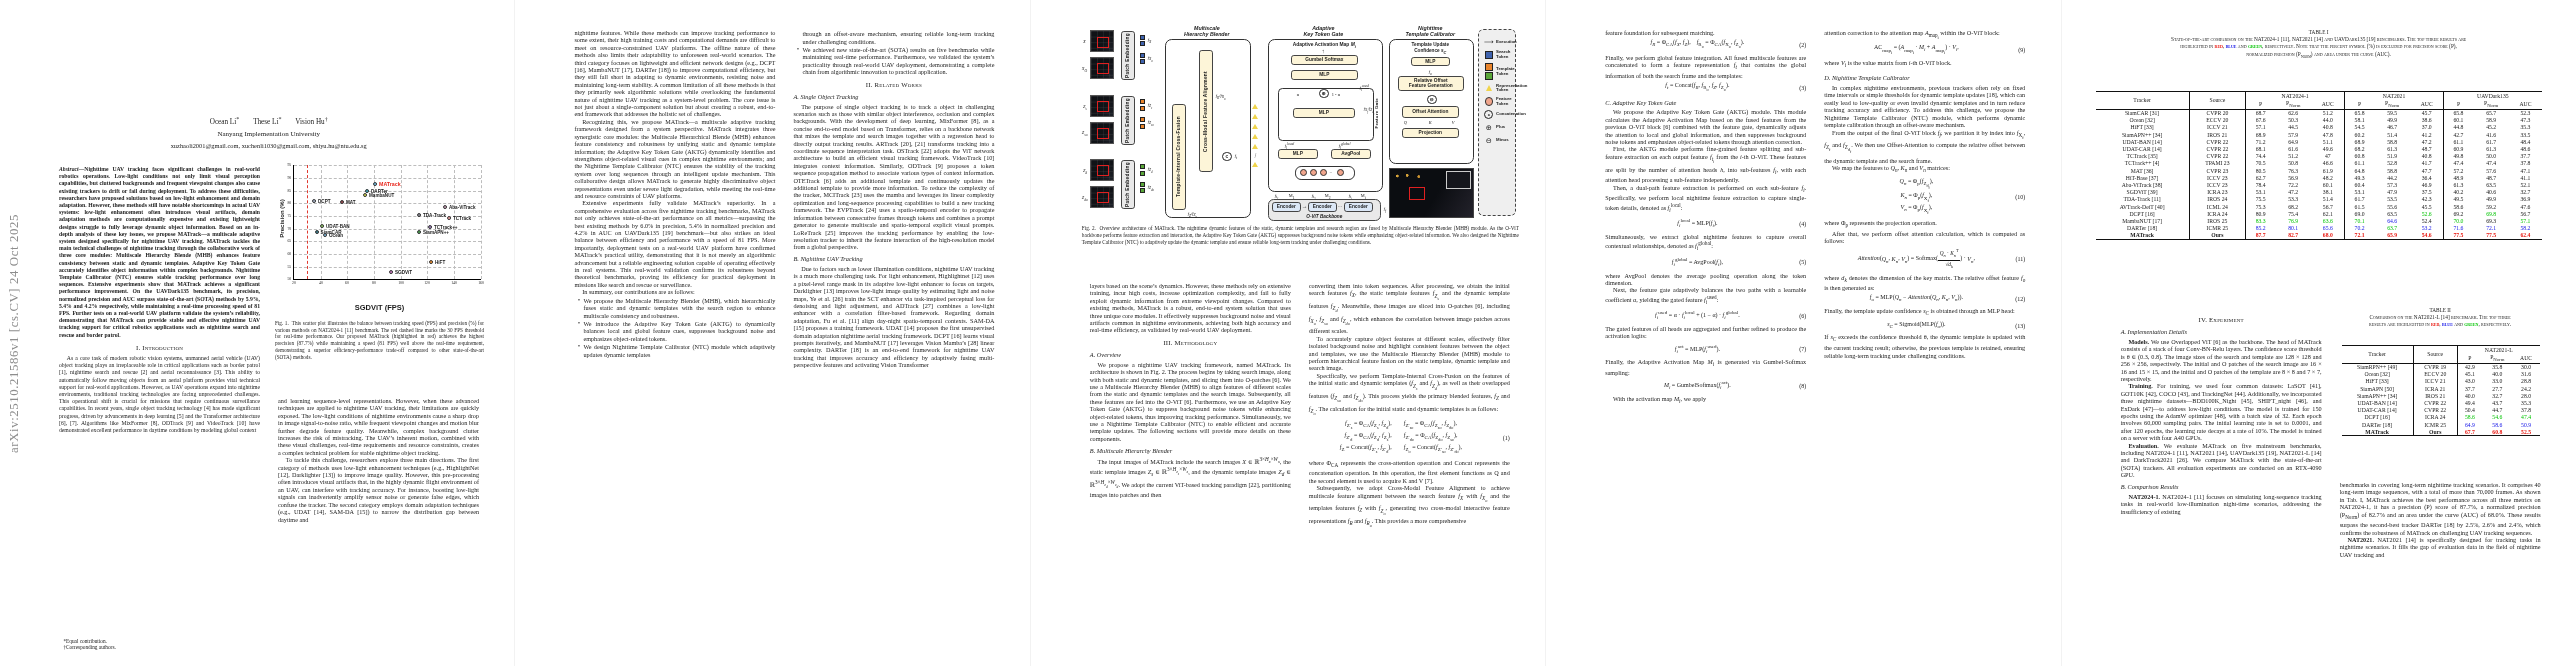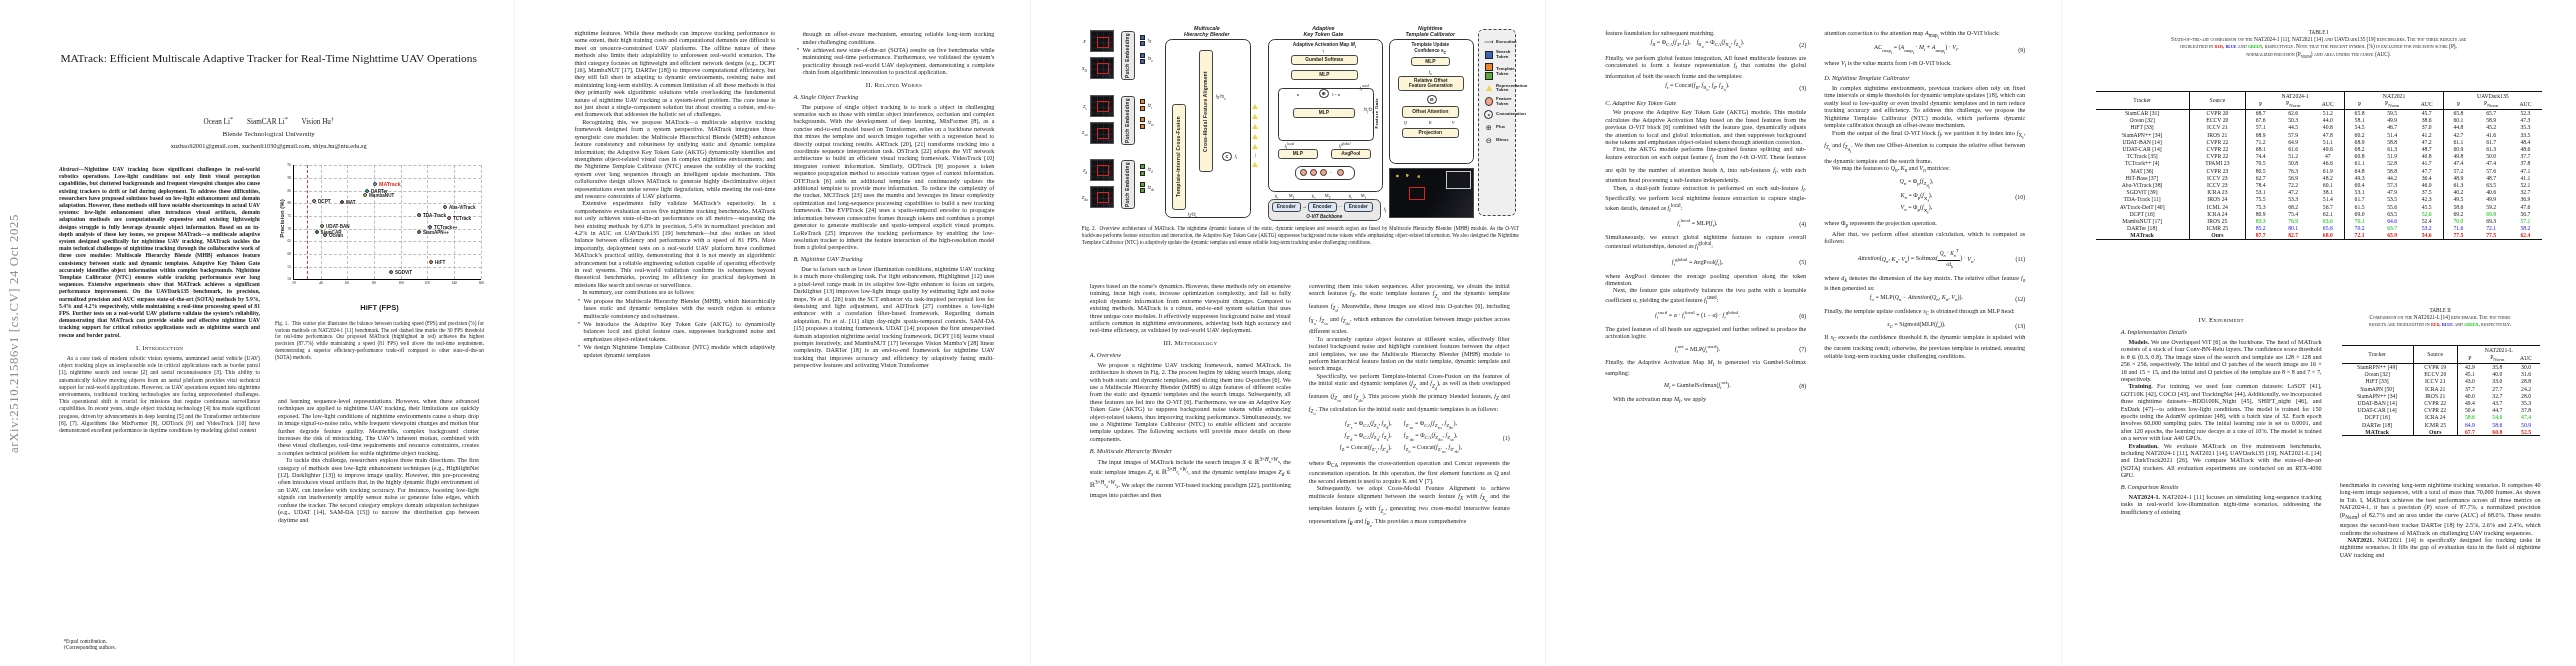--- a/index.html
+++ b/index.html
@@ -105,27 +105,26 @@
   .tbl1-wrap{position:absolute;left:34px;top:91px;width:446px;}
   .tbl2-wrap{position:absolute;left:280px;top:345px;width:198px;}
 </style>
 </head>
 <body>
 
 <div class="spread">
 
   <div class="page">
     <div class="arxiv-strip">arXiv:2510.21586v1  [cs.CV]  24 Oct 2025</div>
-    <div class="title">MATrack: Efficient Multiscale Adaptive Tracker for Real-Time Nighttime UAV Operations</div>
     <div class="authors">
       <span><span>Ocean Li</span><sup>*</sup></span><span class="gap"></span>
-      <span><span>SiamCAR Li</span><sup>*</sup></span><span class="gap"></span>
+      <span><span>These Li</span><sup>*</sup></span><span class="gap"></span>
       <span><span>Vision Hu</span><sup>†</sup></span>
     </div>
-    <div class="affil">Blende Technological University</div>
+    <div class="affil">Nanyang Implementation University</div>
     <div class="emails">xuzhaoli2001@gmail.com, xuchenli1030@gmail.com, shiyu.hu@ntu.edu.sg</div>
 
     <div class="col c1 abstract" style="top:166px;">
       <p class="noindent"><i>Abstract</i>—Nighttime UAV tracking faces significant challenges in real-world robotics operations. Low-light conditions not only limit visual perception capabilities, but cluttered backgrounds and frequent viewpoint changes also cause existing trackers to drift or fail during deployment. To address these difficulties, researchers have proposed solutions based on low-light enhancement and domain adaptation. However, these methods still have notable shortcomings in actual UAV systems: low-light enhancement often introduces visual artifacts, domain adaptation methods are computationally expensive and existing lightweight designs struggle to fully leverage dynamic object information. Based on an in-depth analysis of these key issues, we propose MATrack—a multiscale adaptive system designed specifically for nighttime UAV tracking. MATrack tackles the main technical challenges of nighttime tracking through the collaborative work of three core modules: Multiscale Hierarchy Blende (MHB) enhances feature consistency between static and dynamic templates. Adaptive Key Token Gate accurately identifies object information within complex backgrounds. Nighttime Template Calibrator (NTC) ensures stable tracking performance over long sequences. Extensive experiments show that MATrack achieves a significant performance improvement. On the UAVDark135 benchmark, its precision, normalized precision and AUC surpass state-of-the-art (SOTA) methods by 5.9%, 5.4% and 4.2% respectively, while maintaining a real-time processing speed of 81 FPS. Further tests on a real-world UAV platform validate the system’s reliability, demonstrating that MATrack can provide stable and effective nighttime UAV tracking support for critical robotics applications such as nighttime search and rescue and border patrol.</p>
       <div class="sec-head" style="font-weight:normal;">I. Introduction</div>
       <p style="font-weight:normal;">As a core task of modern robotic vision systems, unmanned aerial vehicle (UAV) object tracking plays an irreplaceable role in critical applications such as border patrol [1], nighttime search and rescue [2] and aerial reconnaissance [3]. This ability to automatically follow moving objects from an aerial platform provides vital technical support for real-world applications. However, as UAV operations expand into nighttime environments, traditional tracking technologies are facing unprecedented challenges. This operational shift is crucial for missions that require continuous surveillance capabilities. In recent years, single object tracking technology [4] has made significant progress, driven by advancements in deep learning [5] and the Transformer architecture [6], [7]. Algorithms like MixFormer [8], ODTrack [9] and VideoTrack [10] have demonstrated excellent performance in daytime conditions by modeling global context</p>
     </div>
     <div class="footnotes">
       <div>*Equal contribution.</div>
       <div>†Corresponding authors.</div>
@@ -195,21 +194,21 @@
             <div class="pt" style="left: 125px; top: 67px; background: rgb(74, 160, 80);"></div>
             <div class="pt-label" style="left: 129px; top: 67px;">SiamAPN++</div>
             <div class="pt" style="left: 31px; top: 70px; background: rgb(122, 176, 208);"></div>
             <div class="pt-label" style="left: 35px; top: 70px;">Ocean</div>
             <div class="pt" style="left: 137px; top: 97px; background: rgb(240, 144, 48);"></div>
             <div class="pt-label" style="left: 141px; top: 97px;">HiFT</div>
             <div class="pt" style="left: 97px; top: 107px; background: rgb(200, 120, 192);"></div>
             <div class="pt-label" style="left: 101px; top: 107px;">SGDViT</div>
           </div>
       </div>
-      <div class="xlab">HiFT (FPS)</div>
+      <div class="xlab">SGDViT (FPS)</div>
       <div class="fig-cap">Fig. 1.&nbsp;&nbsp;This scatter plot illustrates the balance between tracking speed (FPS) and precision (%) for various methods on NAT2024-1 [11] benchmark. The red dashed line marks the 30 FPS threshold for real-time performance. Our proposed MATrack (highlighted in red) achieves the highest precision (87.7%) while maintaining a speed (81 FPS) well above the real-time requirement, demonstrating a superior efficiency-performance trade-off compared to other state-of-the-art (SOTA) methods.</div>
     </div>
     <div class="col c2" style="top:397px;">
       <p class="noindent">and learning sequence-level representations. However, when these advanced techniques are applied to nighttime UAV tracking, their limitations are quickly exposed. The low-light conditions of nighttime environments cause a sharp drop in image signal-to-noise ratio, while frequent viewpoint changes and motion blur further degrade feature quality. Meanwhile, complex background clutter increases the risk of mistracking. The UAV’s inherent motion, combined with these visual challenges, real-time requirements and resource constraints, creates a complex technical problem for stable nighttime object tracking.</p>
       <p>To tackle this challenge, researchers explore three main directions. The first category of methods uses low-light enhancement techniques (e.g., HighlightNet [12], Darklighter [13]) to improve image quality. However, this pre-processing often introduces visual artifacts that, in the highly dynamic flight environment of an UAV, can interfere with tracking accuracy. For instance, boosting low-light signals can inadvertently amplify sensor noise or generate false edges, which confuse the tracker. The second category employs domain adaptation techniques (e.g., UDAT [14], SAM-DA [15]) to narrow the distribution gap between daytime and</p>
     </div>
   </div>
 
   <div class="page">
     <div class="col c1" style="top:29px;">

